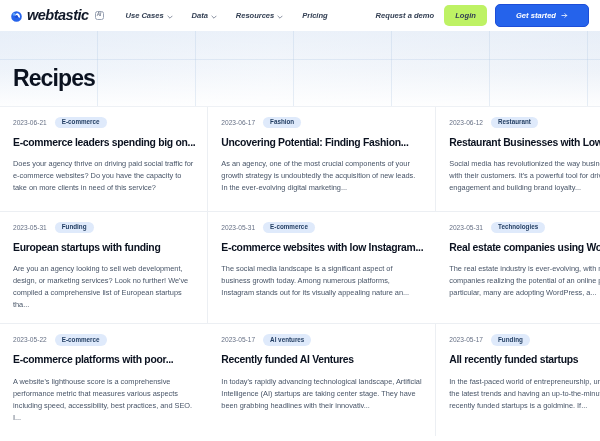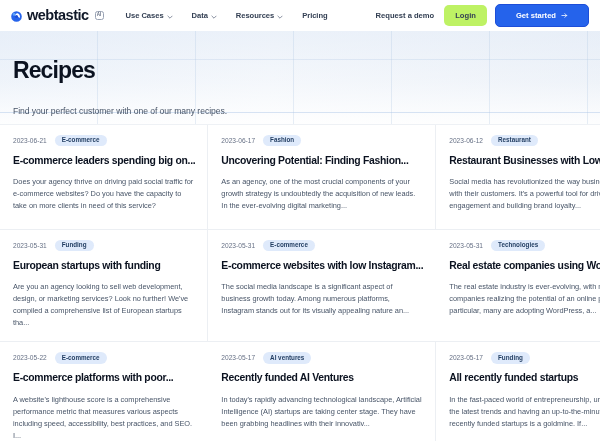--- a/index.html
+++ b/index.html
@@ -14,20 +14,21 @@
 
   
   .navbar{
     height:31px;
     display:flex;
     align-items:center;
     padding:0 11px 0 10px;
     background:#ffffff;
     position:relative;
     z-index:6;
+    font-style:italic;
   }
   .brand{ display:flex; align-items:center; gap:4px; cursor:pointer; }
   .brand-mark{ width:13px; height:13px; flex:0 0 13px; position:relative; }
   .brand-name{
     font-size:14.5px; font-weight:700; letter-spacing:-0.5px; color:#101828;
     line-height:1;
   }
   .brand-badge{
     width:9px;height:9px;border:1px solid #98a2b3;border-radius:2.5px;
     display:flex;align-items:center;justify-content:center;
@@ -52,22 +53,22 @@
     font-size:7.6px;font-weight:600;color:#ffffff;background:#2563eb;
     border:1px solid #1d4ed8;
     border-radius:5px;padding:6px 20px;cursor:pointer;white-space:nowrap;
     display:flex;align-items:center;gap:5px;
   }
   .arrow{ width:7px;height:7px;display:block; }
 
   
   .hero{
     position:relative;
-    height:94px;
-    padding:27px 13px 0 13px;
+    height:76px;
+    padding:35px 13px 0 13px;
     background:
       linear-gradient(180deg, rgba(226,235,247,0.55) 0%, rgba(240,245,251,0.35) 55%, rgba(255,255,255,0.9) 100%),
       linear-gradient(100deg, #eef3fa 0%, #f7f9fc 45%, #eef2f8 100%);
     overflow:hidden;
     border-bottom:1px solid #eef1f5;
   }
   .hero-grid{
     position:absolute; inset:0;
     background-image:
       linear-gradient(to right, rgba(176,199,226,0.30) 1px, transparent 1px),

